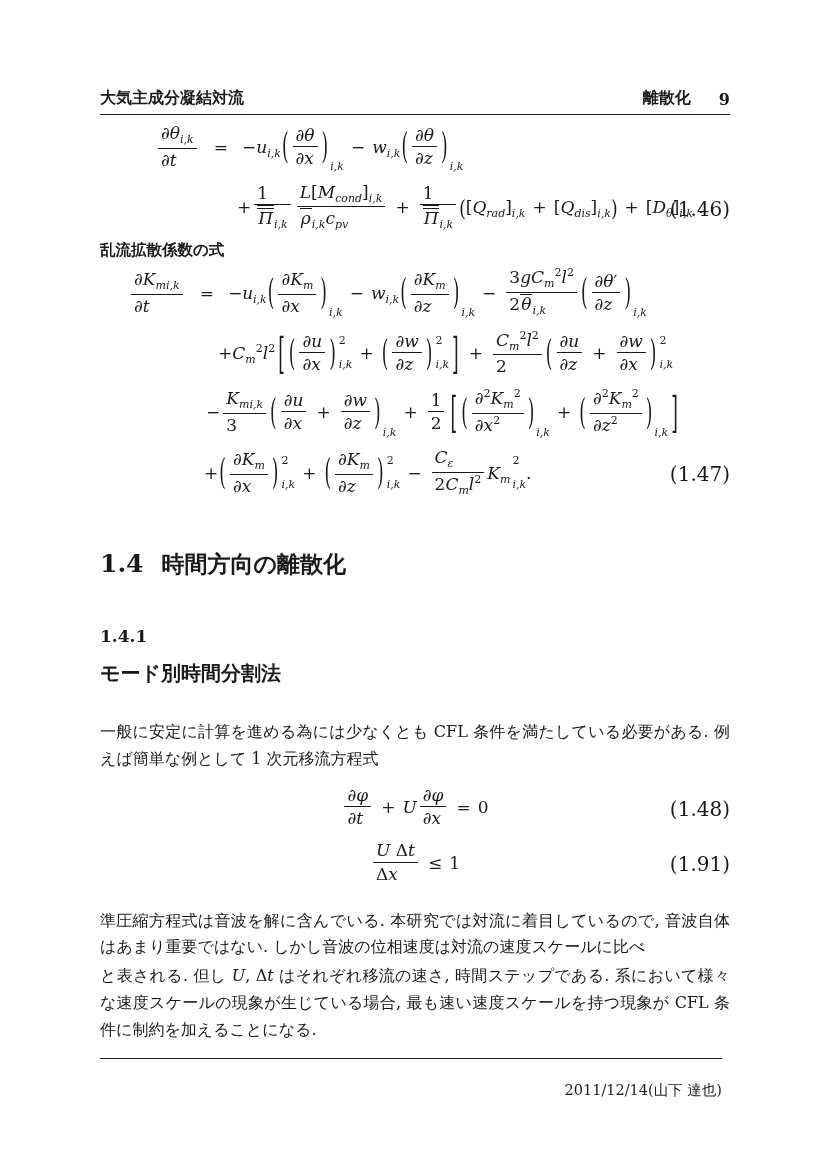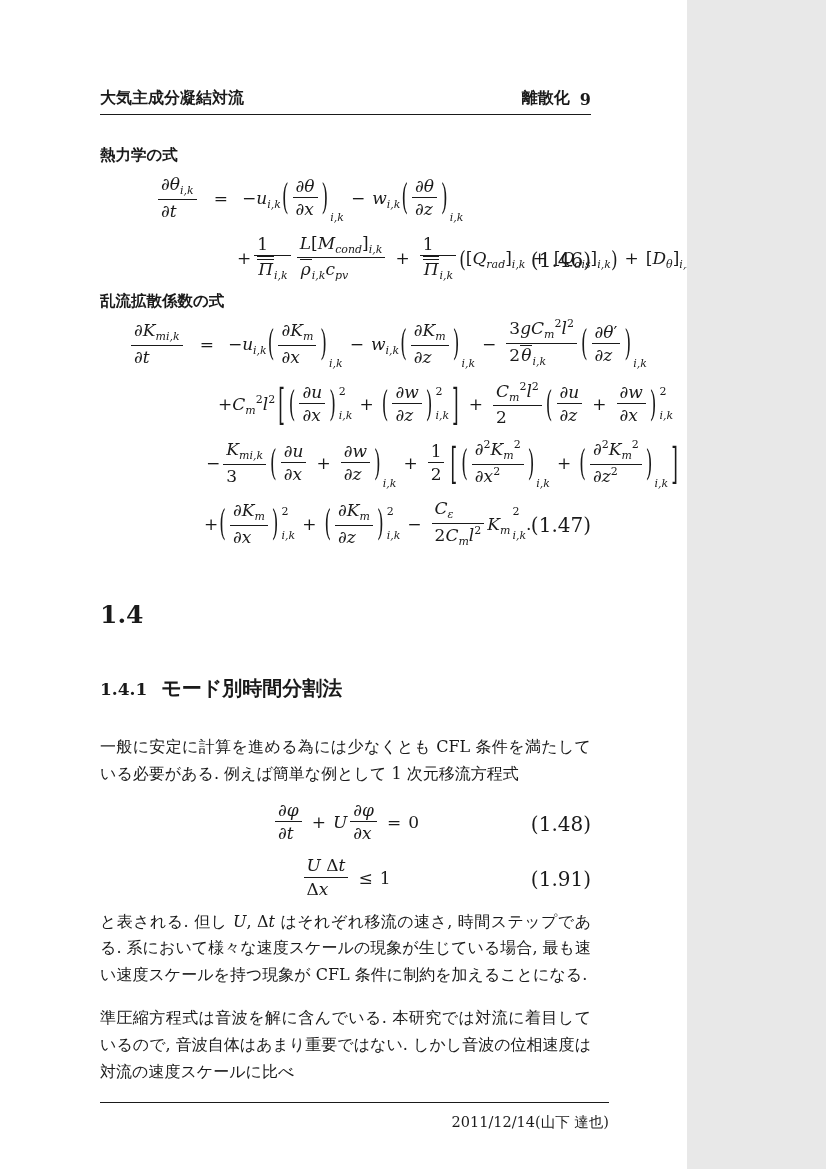--- a/index.html
+++ b/index.html
@@ -1,35 +1,35 @@
 <!DOCTYPE html>
 <html><head>
 <meta charset="utf-8">
 <style>
   html,body{margin:0;padding:0;background:#e8e8e8;}
   .page{
-    width:687px;height:1169px;position:relative;overflow:hidden;
+    width:826px;height:1169px;position:relative;overflow:hidden;
     background:#ffffff;box-sizing:border-box;
     padding:88px 96px 0 100px;
     color:#1a1a1a;
     font-family:"DejaVu Serif","Liberation Serif",serif;
   }
   
   .header{display:flex;justify-content:space-between;align-items:flex-end;
     border-bottom:1.5px solid #1a1a1a;padding-bottom:5px;}
   .h-left{font-family:"DejaVu Sans","Liberation Sans",sans-serif;font-weight:600;font-size:16px;}
-  .h-right{display:flex;align-items:flex-end;gap:10px;}
+  .h-right{display:flex;align-items:flex-end;gap:28px;}
   .h-chap{font-family:"DejaVu Sans","Liberation Sans",sans-serif;font-weight:600;font-size:16px;}
   .h-page{font-weight:bold;font-size:16px;}
   
   .eqlabel{font-family:"DejaVu Sans","Liberation Sans",sans-serif;font-weight:600;font-size:15.5px;}
   .sec{display:flex;align-items:baseline;gap:18px;}
   .sec .num{font-weight:bold;font-size:25px;}
   .sec .ttl{font-family:"DejaVu Sans","Liberation Sans",sans-serif;font-weight:600;font-size:23px;}
-  .subsec{display:flex;align-items:baseline;gap:14px;}
+  .subsec{display:flex;align-items:baseline;gap:14px;flex-direction:column;}
   .subsec .num{font-weight:bold;font-size:17px;}
   .subsec .ttl{font-family:"DejaVu Sans","Liberation Sans",sans-serif;font-weight:600;font-size:20px;}
   
   p.body{font-size:16px;line-height:1.68;margin:0;text-align:justify;}
   
   .eq{position:relative;font-size:17px;}
   .eqline{position:relative;padding:5px 0;white-space:nowrap;}
   .eqbody i{font-family:"DejaVu Serif","Liberation Serif",serif;}
   sub,sup{font-size:11px;}
   sub i,sup i{font-size:11px;}
@@ -42,37 +42,36 @@
   .pk{font-size:11px;position:relative;top:13px;margin-left:1px;}
   .ss{display:inline-flex;flex-direction:column;align-items:flex-start;vertical-align:middle;
       font-size:11px;line-height:1;gap:13px;margin-left:2px;position:relative;top:-2px;}
   .ol1{display:inline-block;border-top:1px solid #1a1a1a;line-height:1.05;padding:1px 1px 0 1px;}
   .ol2{display:inline-block;border-top:1px solid #1a1a1a;line-height:1.05;padding-top:2px;}
   .sp{margin:0 14px;}
   .op{margin:0 7px;}
   .eqnum{position:absolute;right:0;top:50%;transform:translateY(-50%);font-size:20px;}
   .eqcenter{text-align:center;}
   
-  .footer{position:absolute;left:100px;right:78px;top:1058px;
-    border-top:1.5px solid #1a1a1a;text-align:right;padding-top:10px;font-size:14.5px;margin-top:44px;}
+  .footer{position:absolute;left:100px;right:104px;top:1058px;
+    border-top:1.5px solid #1a1a1a;text-align:right;padding-top:22px;font-size:14.5px;}
 </style>
 </head>
 <body>
 
 <div class="page">
 
   <div class="header">
     <span class="h-left">大気主成分凝結対流</span>
     <span class="h-right">
       <span class="h-chap">離散化</span>
       <span class="h-page">9</span>
     </span>
   </div>
 
-  <div class="eqlabel" style="margin-top:30px">熱力学の式</div>
 
   <div class="eq" style="margin-top:4px">
     <div class="eqline" style="margin-left:55px">
       <span class="eqbody"><span class="fr"><span class="fn">∂<i>θ</i><sub><i>i,k</i></sub></span><span class="fd">∂<i>t</i></span></span><span class="sp">=</span>−<i>u</i><sub><i>i,k</i></sub><span class="bp">(</span><span class="fr"><span class="fn">∂<i>θ</i></span><span class="fd">∂<i>x</i></span></span><span class="bp">)</span><sub class="pk"><i>i,k</i></sub><span class="op">−</span><i>w</i><sub><i>i,k</i></sub><span class="bp">(</span><span class="fr"><span class="fn">∂<i>θ</i></span><span class="fd">∂<i>z</i></span></span><span class="bp">)</span><sub class="pk"><i>i,k</i></sub></span>
     </div>
     <div class="eqline" style="margin-left:137px">
       <span class="eqbody">+<span class="fr"><span class="fn">1</span><span class="fd"><span class="ol2"><span class="ol1"><i>Π</i></span></span><sub><i>i,k</i></sub></span></span><span class="fr"><span class="fn"><i>L</i>[<i>M</i><sub><i>cond</i></sub>]<sub><i>i,k</i></sub></span><span class="fd"><span class="ol1"><i>ρ</i></span><sub><i>i,k</i></sub><i>c</i><sub><i>pv</i></sub></span></span><span class="op">+</span><span class="fr"><span class="fn">1</span><span class="fd"><span class="ol2"><span class="ol1"><i>Π</i></span></span><sub><i>i,k</i></sub></span></span><span class="mp">(</span>[<i>Q</i><sub><i>rad</i></sub>]<sub><i>i,k</i></sub><span class="op">+</span>[<i>Q</i><sub><i>dis</i></sub>]<sub><i>i,k</i></sub><span class="mp">)</span><span class="op">+</span>[<i>D</i><sub><i>θ</i></sub>]<sub><i>i,k</i></sub> .</span>
       <span class="eqnum">(1.46)</span>
     </div>
   </div>
@@ -108,20 +107,21 @@
           </span><span class="op">−</span><span class="fr"><span class="fn"><i>C</i><sub><i>ε</i></sub></span><span class="fd">2<i>C</i><sub><i>m</i></sub><i>l</i><sup>2</sup></span></span><i>K</i><sub><i>m</i></sub><span class="ss">
             <span>2</span>
             <span><i>i,k</i></span>
           </span>.</span>
       <span class="eqnum">(1.47)</span>
     </div>
   </div>
 
   <div class="sec" style="margin-top:44px">
     <span class="num">1.4</span>
+    <span class="ttl">時間方向の離散化</span>
   </div>
 
 
   <div class="subsec" style="margin-top:46px">
     <span class="num">1.4.1</span>
     <span class="ttl">モード別時間分割法</span>
   </div>
 
   <p class="body" style="margin-top:32px">一般に安定に計算を進める為には少なくとも CFL 条件を満たしている必要がある. 例えば簡単な例として 1 次元移流方程式</p>
 
@@ -133,21 +133,21 @@
   </div>
 
 
   <div class="eq eqcenter" style="margin-top:0px">
     <div class="eqline">
       <span class="eqbody"><span class="fr"><span class="fn"><i>U</i> Δ<i>t</i></span><span class="fd">Δ<i>x</i></span></span><span class="op">≤</span>1</span>
       <span class="eqnum">(1.91)</span>
     </div>
   </div>
 
+  <p class="body" style="margin-top:16px">準圧縮方程式は音波を解に含んでいる. 本研究では対流に着目しているので, 音波自体はあまり重要ではない. しかし音波の位相速度は対流の速度スケールに比べ</p>
+
   <p class="body" style="margin-top:2px">と表される. 但し <i>U</i>, Δ<i>t</i> はそれぞれ移流の速さ, 時間ステップである. 系において様々な速度スケールの現象が生じている場合, 最も速い速度スケールを持つ現象が CFL 条件に制約を加えることになる.</p>
-
-  <p class="body" style="margin-top:16px">準圧縮方程式は音波を解に含んでいる. 本研究では対流に着目しているので, 音波自体はあまり重要ではない. しかし音波の位相速度は対流の速度スケールに比べ</p>
 
   <div class="footer">
     <span>2011/12/14(山下 達也)</span>
   </div>
 
 </div>
 
 </body></html>

